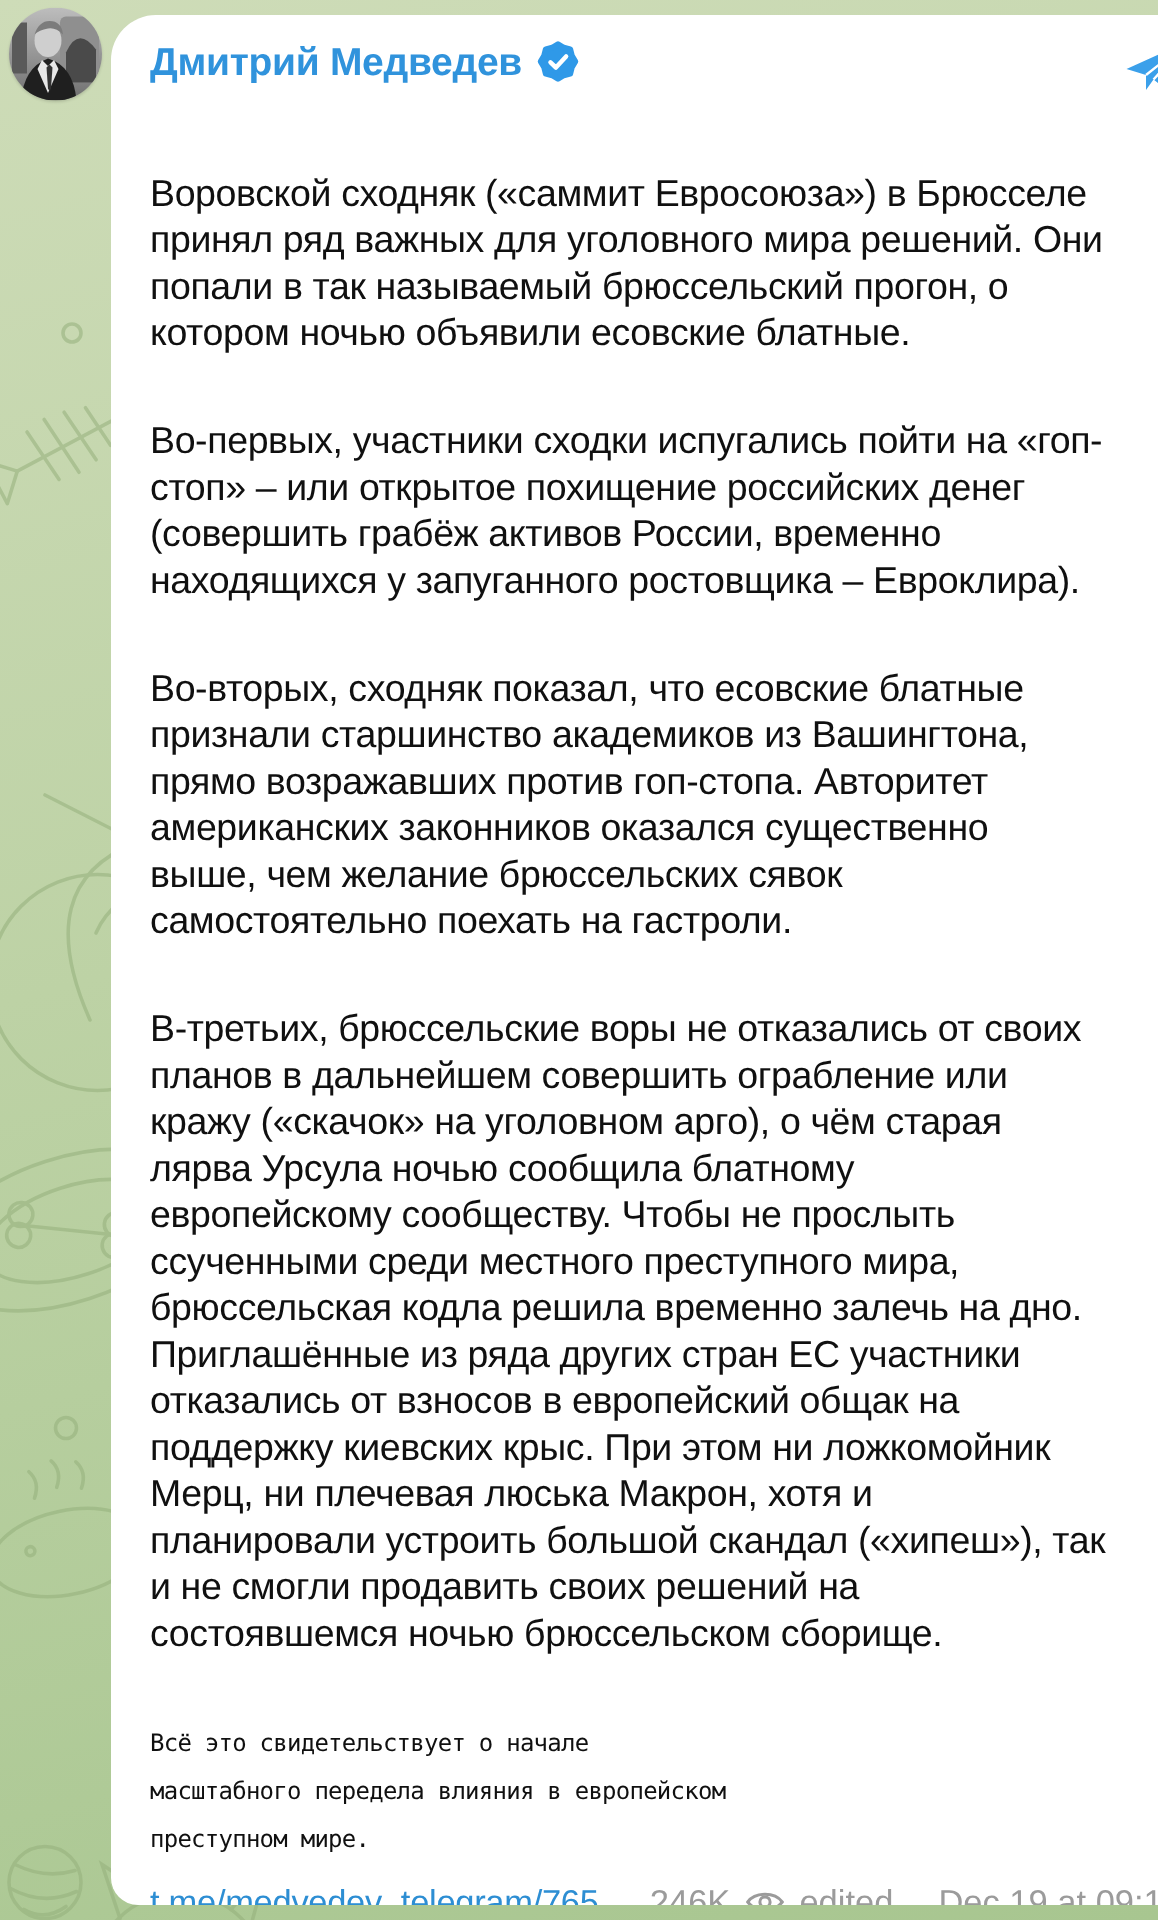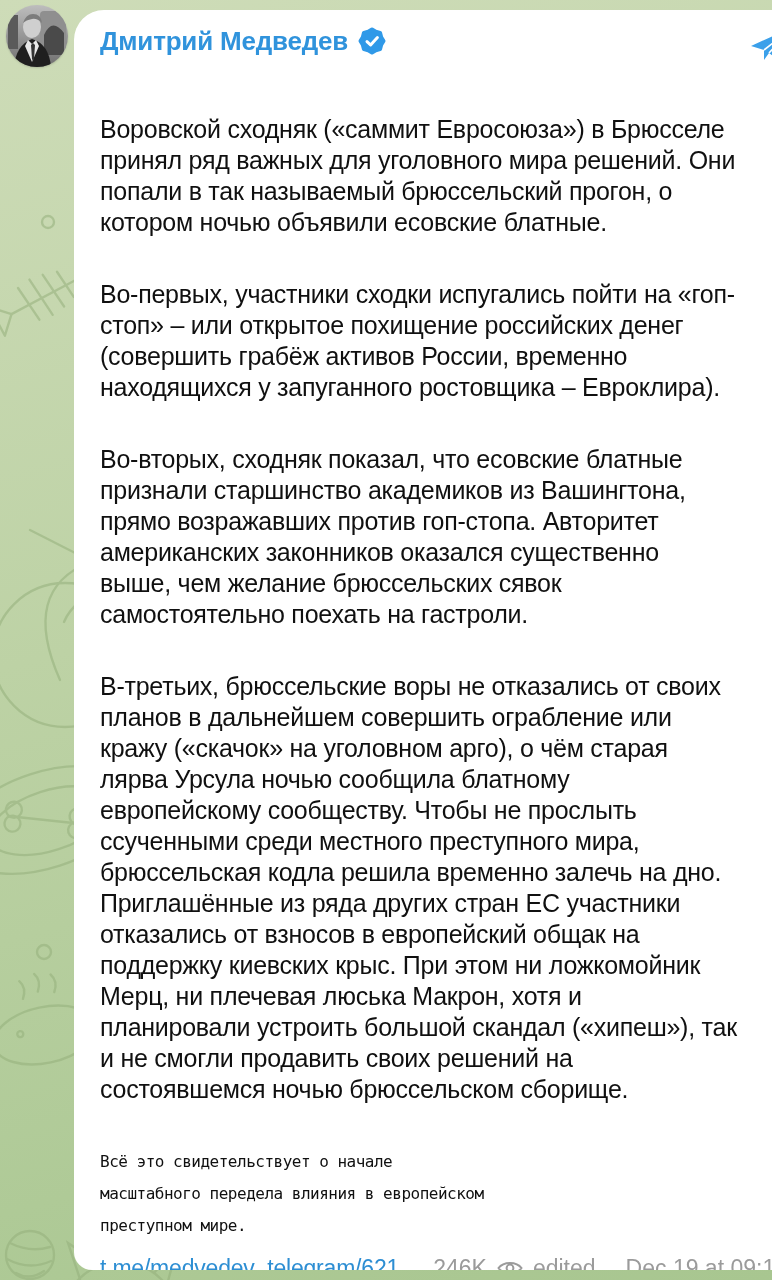--- a/index.html
+++ b/index.html
@@ -179,21 +179,21 @@
 поддержку киевских крыс. При этом ни ложкомойник
 Мерц, ни плечевая люська Макрон, хотя и
 планировали устроить большой скандал («хипеш»), так
 и не смогли продавить своих решений на
 состоявшемся ночью брюссельском сборище.</div>
     <div class="para mono">Всё это свидетельствует о начале
 масштабного передела влияния в европейском
 преступном мире.</div>
 
     <div class="footer">
-      <a class="link" href="#">t.me/medvedev_telegram/621</a>
+      <a class="link" href="#">t.me/medvedev_telegram/765</a>
       <div class="meta">
         <span class="views">246K</span>
         <span class="eye">
           <svg width="26" height="18" viewBox="0 0 26 18">
             <path d="M1.5,9 C6.5,2.2 19.5,2.2 24.5,9 C19.5,15.8 6.5,15.8 1.5,9 Z" stroke="#9b9b9b" stroke-width="2" fill="none"></path>
             <circle cx="13" cy="9" r="3.4" stroke="#9b9b9b" stroke-width="2" fill="none"></circle>
           </svg>
         </span>
         <span class="edited">edited</span>
         <span class="time">Dec 19 at 09:17</span>

